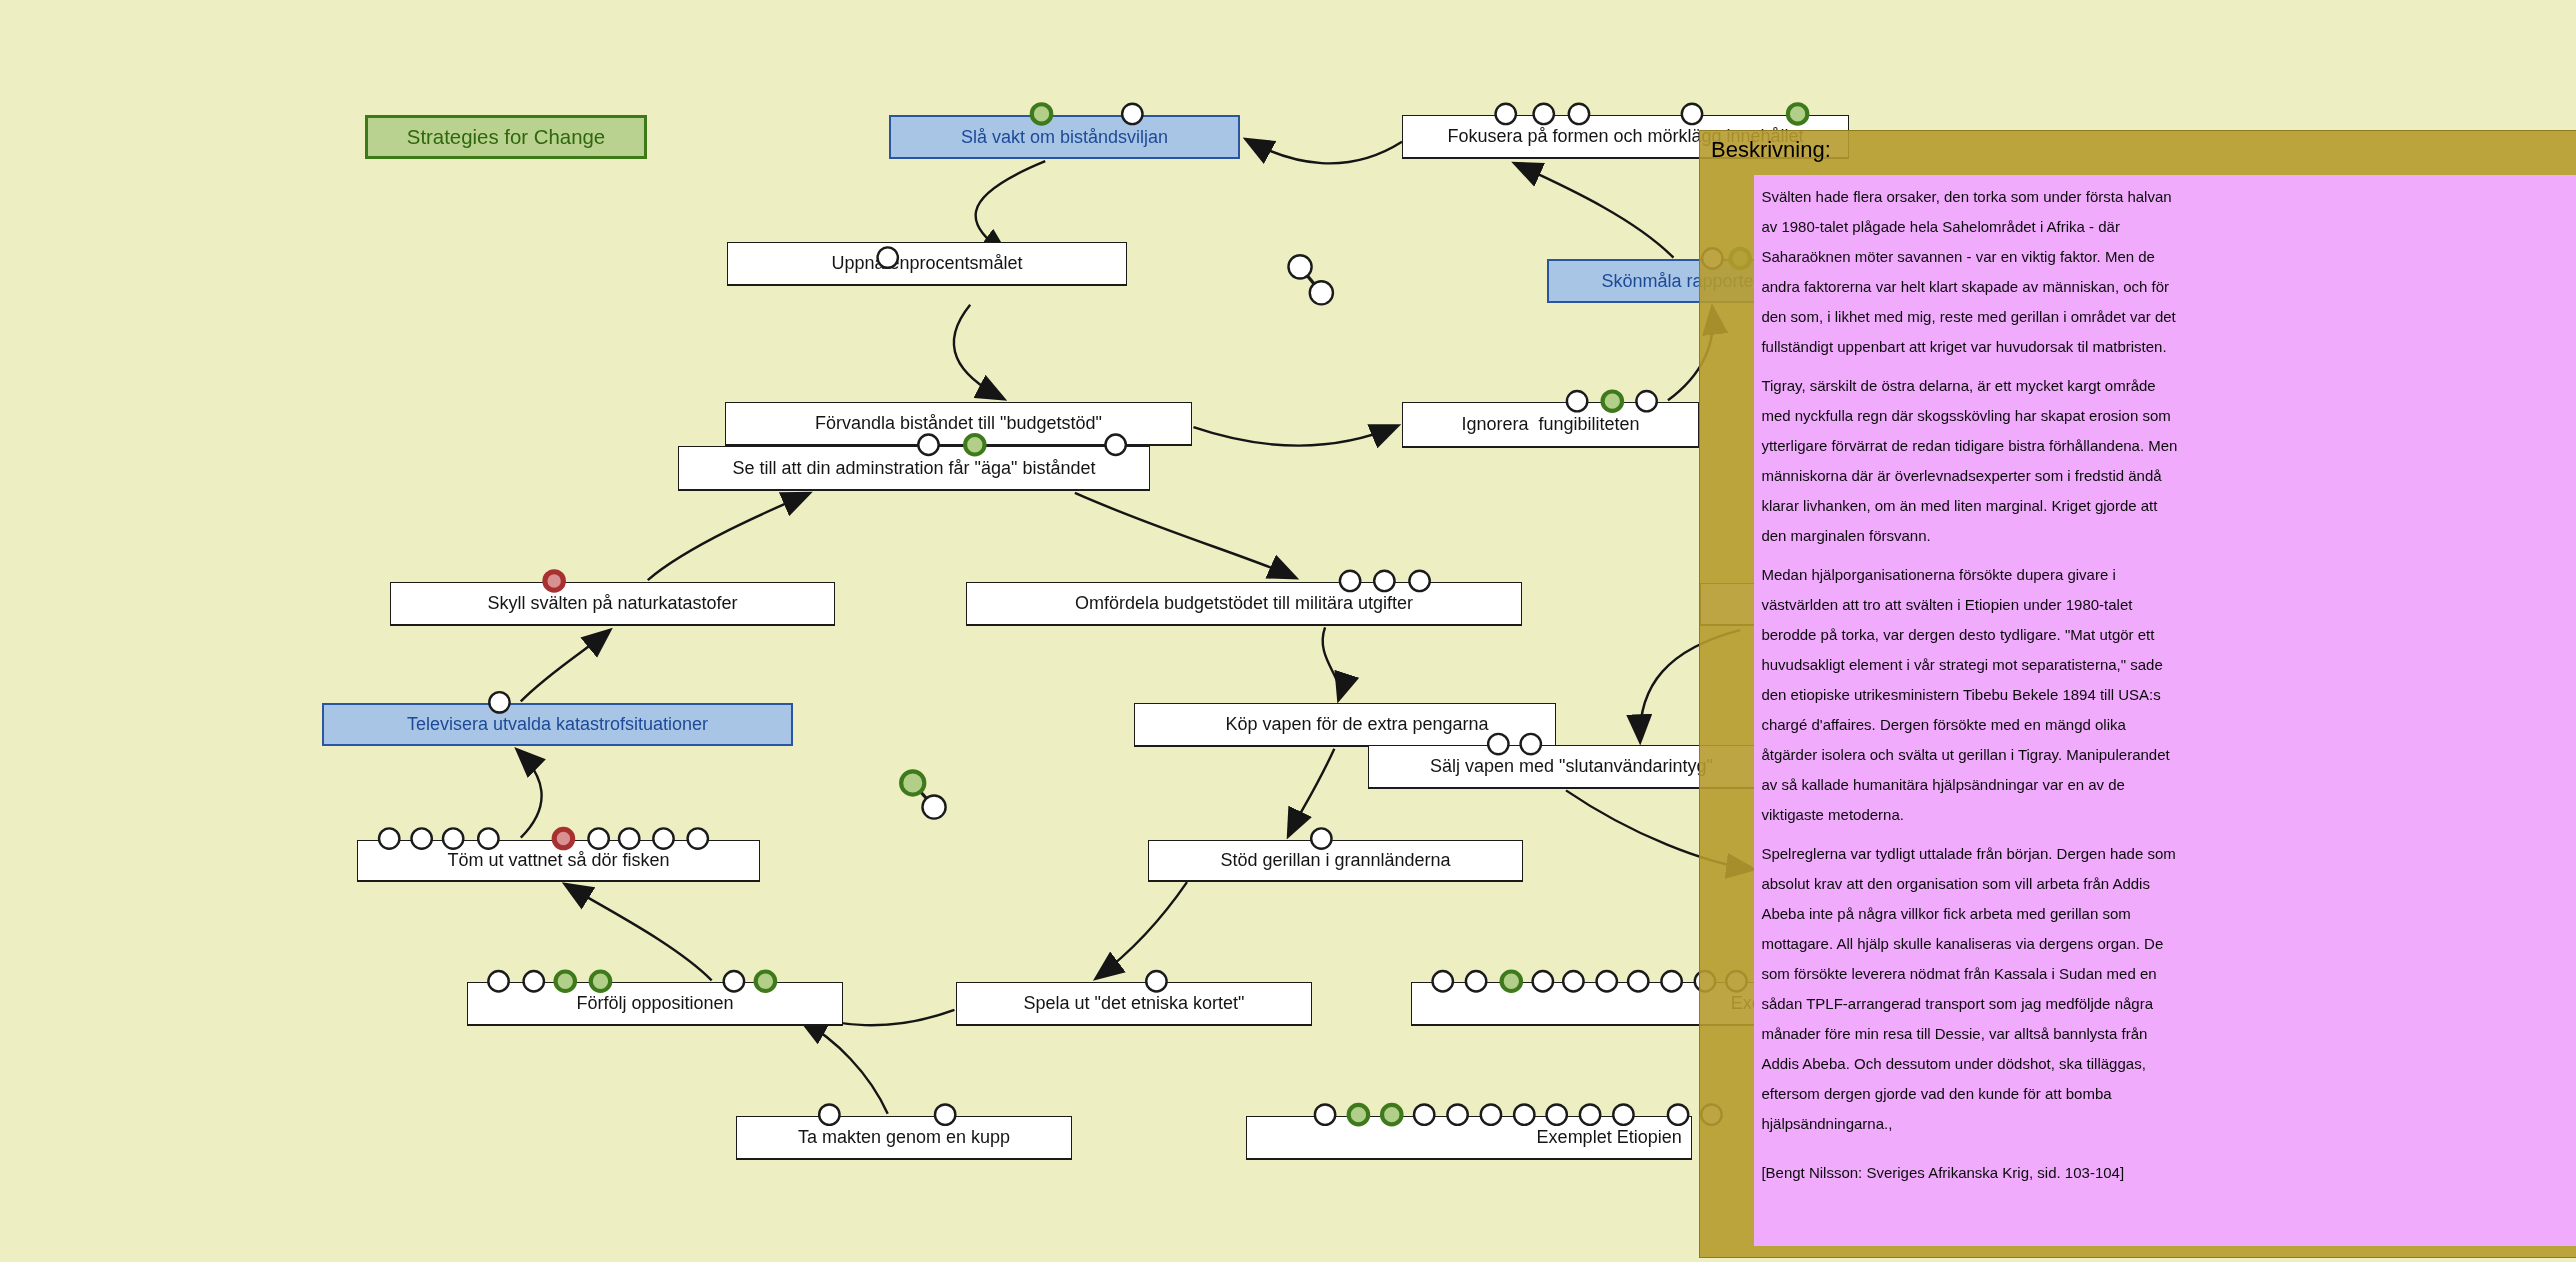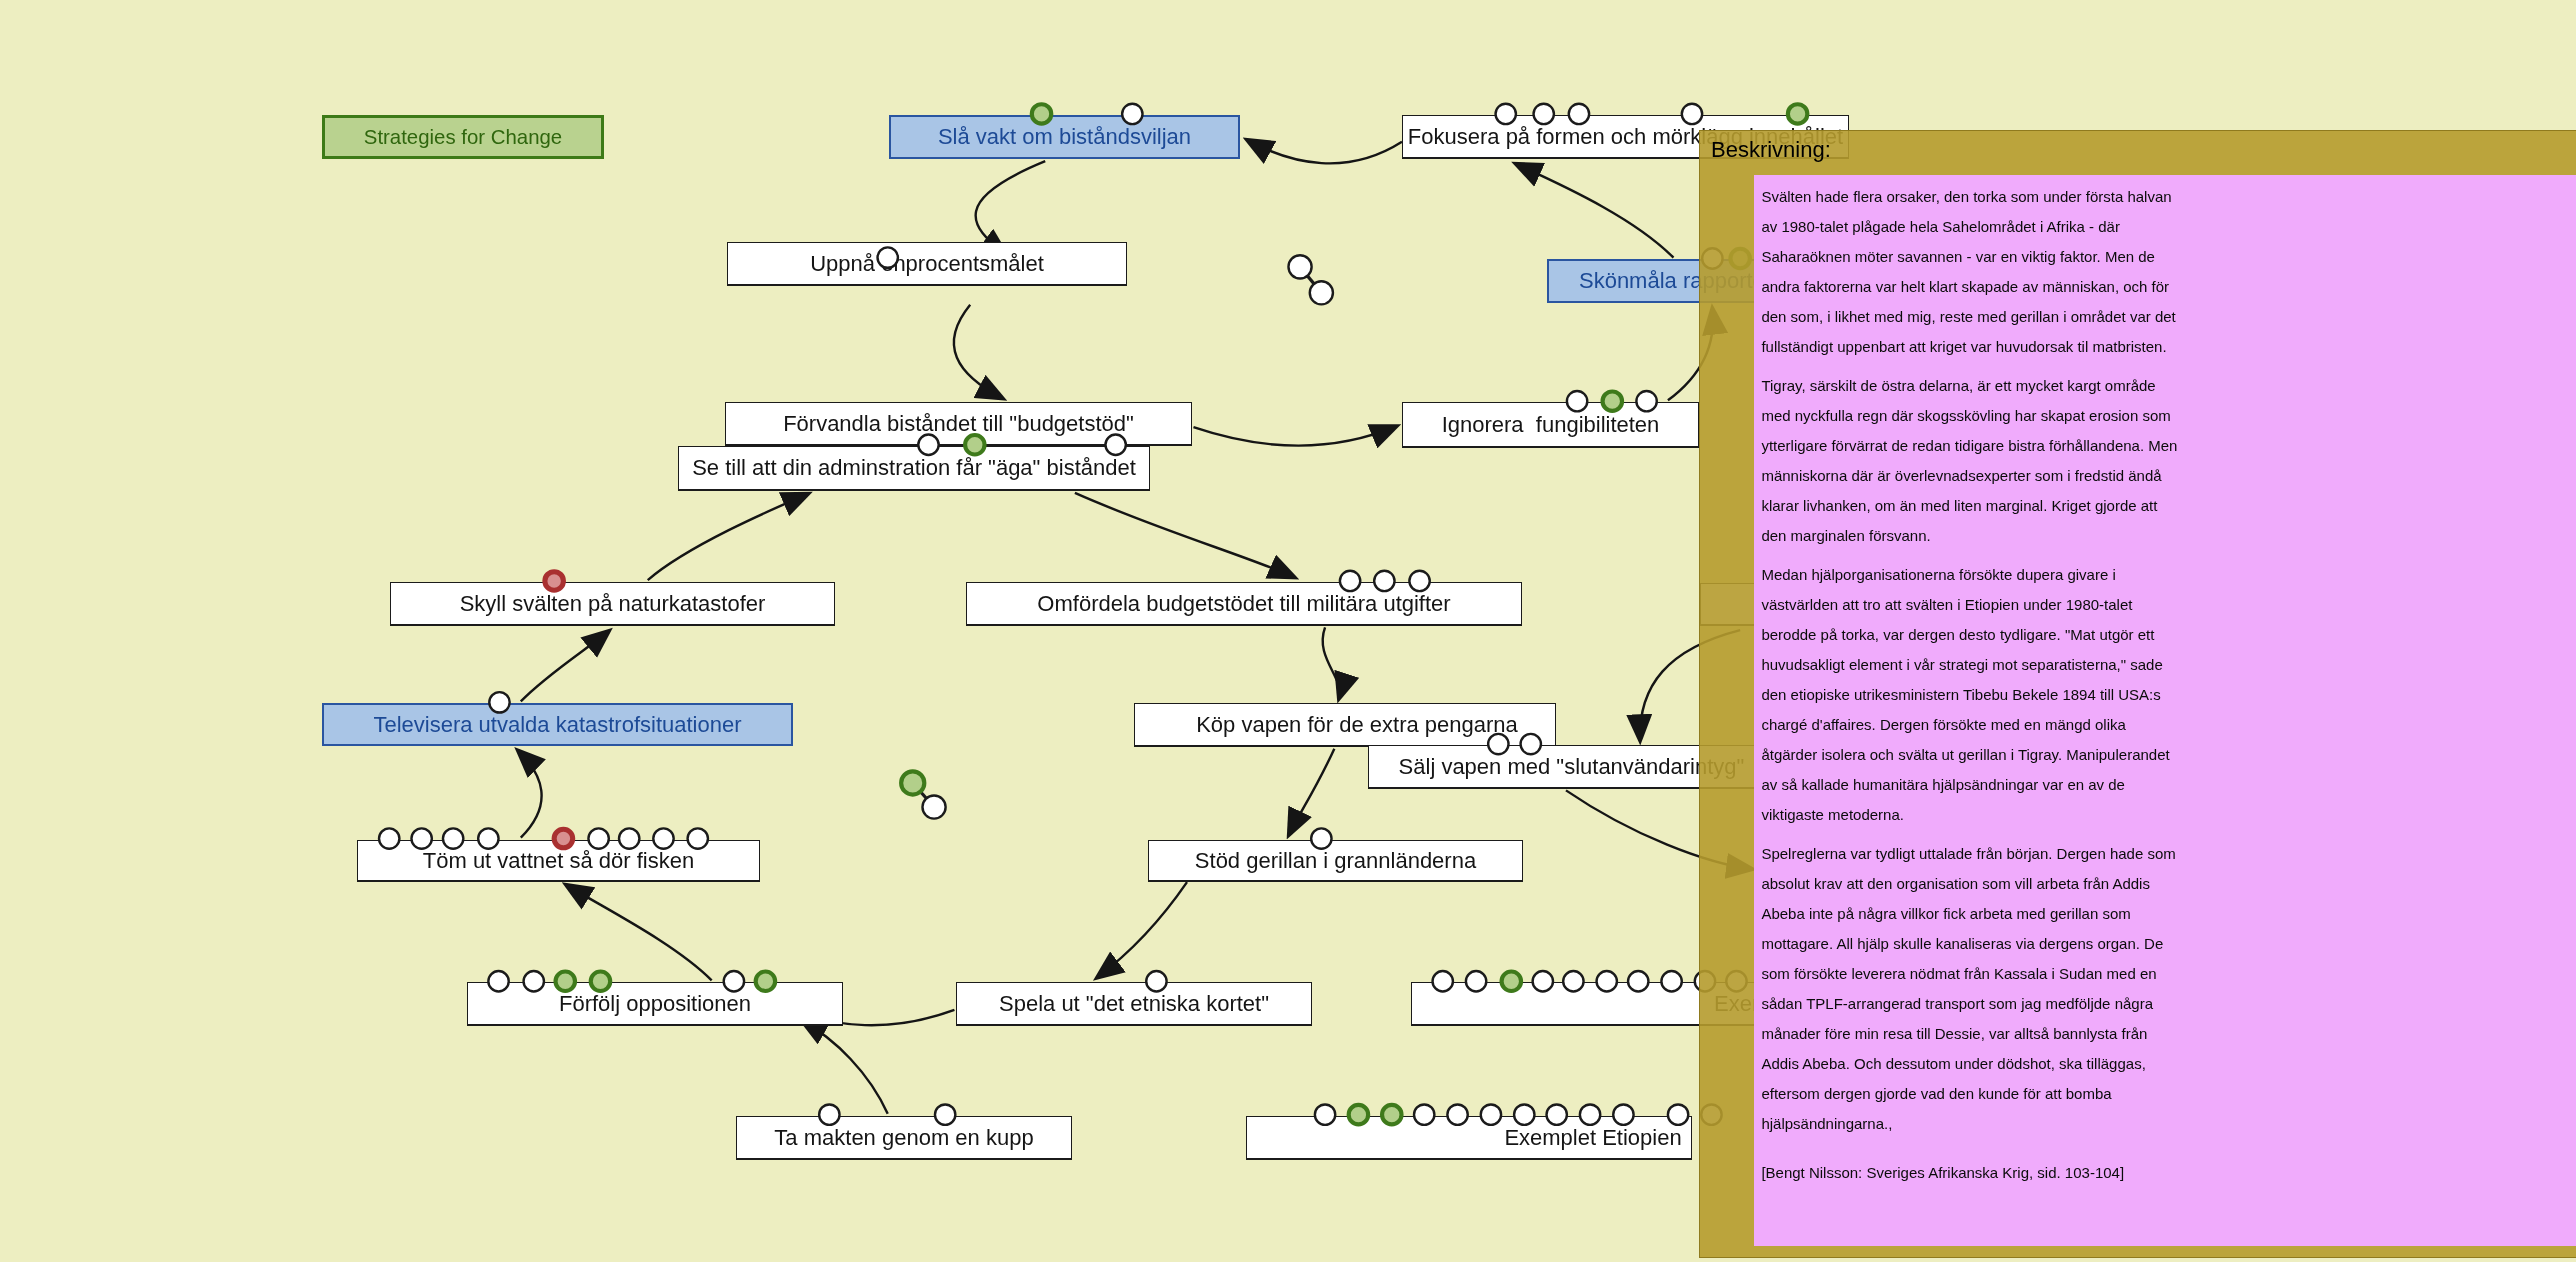--- a/index.html
+++ b/index.html
@@ -8,28 +8,28 @@
     background:#edeec1;
     font-family:"Liberation Sans",sans-serif;
   }
   #canvas{position:absolute;inset:0;}
   svg.layer{position:absolute;left:0;top:0;pointer-events:none;}
   #edges{z-index:1;}
   #dots{z-index:3;}
   .node{
     position:absolute;z-index:2;display:flex;align-items:center;justify-content:center;
     background:#ffffff;border:1.9px solid #1b1b1b;border-bottom-width:2.8px;
-    color:#151515;font-size:22px;white-space:pre;box-sizing:border-box;
+    color:#151515;font-size:18px;white-space:pre;box-sizing:border-box;
     overflow:hidden;
   }
   .node.blue{
     background:#a9c5e6;border:2.8px solid #2a55a0;color:#1d4a96;
   }
   .node.title{
-    background:#b9d28f;border:3.7px solid #3d7a17;color:#2f660e;font-size:20.4px;font-weight:500;
+    background:#b9d28f;border:3.7px solid #3d7a17;color:#2f660e;font-size:20.4px;font-weight:500;margin-left:43px;
   }
   .node.right{justify-content:flex-end;padding-right:9.3px;}
   .node.leftpad{justify-content:flex-start;}
   #desc-panel{
     position:absolute;left:1699px;top:130px;width:972px;height:1128px;
     background:rgba(181,155,45,0.90);border:0.9px solid #8f7a1e;box-sizing:border-box;
     z-index:10;
   }
   #desc-title{
     position:absolute;left:11px;top:5.6px;font-size:22px;color:#000;

